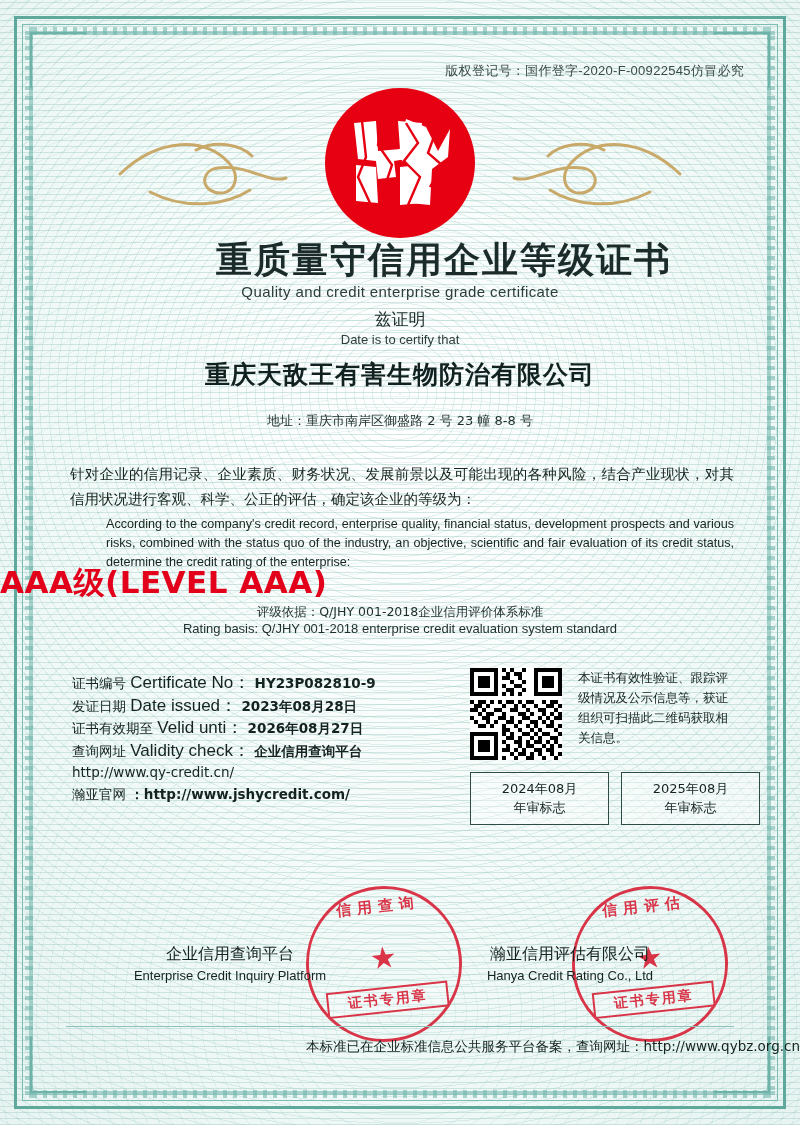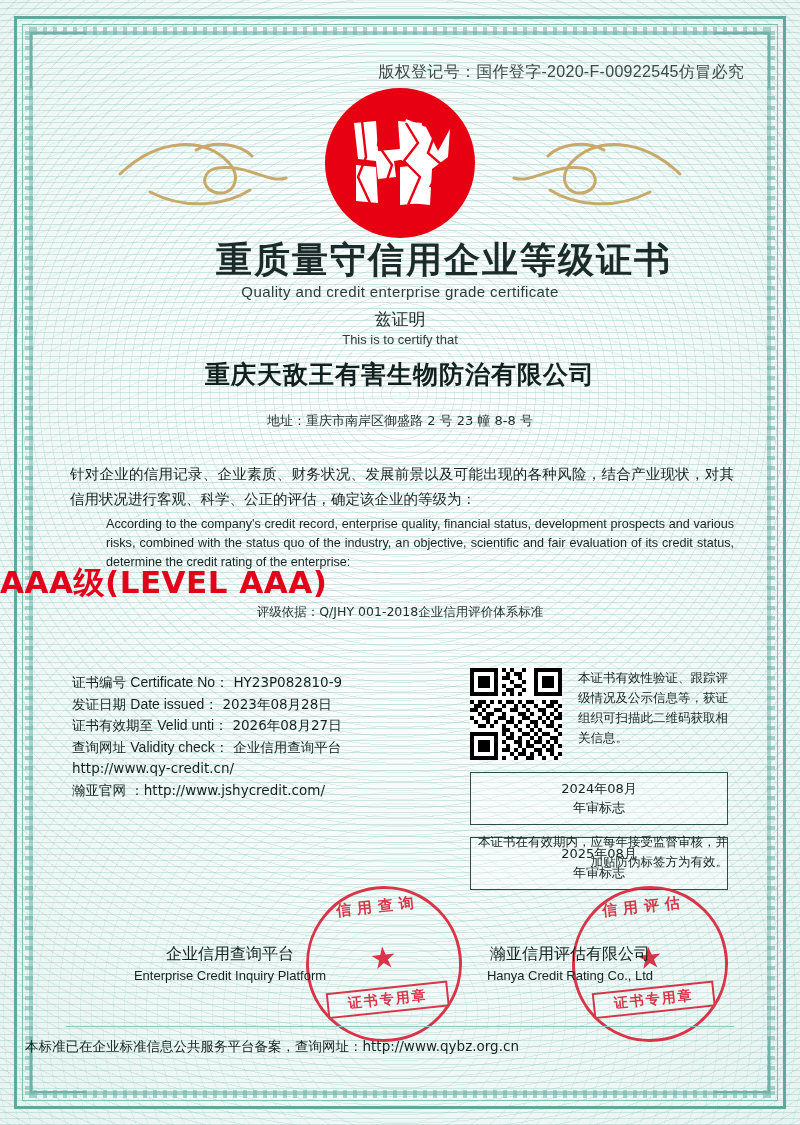--- a/index.html
+++ b/index.html
@@ -94,21 +94,21 @@
   }
   .corner.tl { left: 30px; top: 32px; border-right: none; border-bottom: none; }
   .corner.tr { right: 30px; top: 32px; border-left: none; border-bottom: none; }
   .corner.bl { left: 30px; bottom: 32px; border-right: none; border-top: none; }
   .corner.br { right: 30px; bottom: 32px; border-left: none; border-top: none; }
 
   .copyright {
     position: absolute;
     top: 62px;
     right: 56px;
-    font-size: 16px;
+    font-size: 13px;
     color: #3a4a48;
     letter-spacing: 0.3px;
   }
 
   .flourish {
     position: absolute;
     top: 118px;
     width: 100%;
     height: 110px;
     pointer-events: none;
@@ -259,22 +259,22 @@
     position: absolute;
     left: 72px;
     top: 672px;
     width: 380px;
     font-size: 13.5px;
     line-height: 21.5px;
     color: #14231f;
     font-family: "DejaVu Sans", "Liberation Sans", sans-serif;
   }
   .details .row { white-space: nowrap; }
-  .details .lbl-en { font-family: "Liberation Sans", sans-serif; font-size: 14px; }
-  .details .val { font-weight: normal; }
+  .details .lbl-en { font-family: "Liberation Sans", sans-serif; font-size: 17px; }
+  .details .val { font-weight: bold; }
 
   .qr {
     position: absolute;
     left: 470px;
     top: 668px;
     width: 92px;
     height: 92px;
     background: #fff;
   }
   .qr svg { display: block; }
@@ -288,24 +288,23 @@
     line-height: 20px;
     color: #14231f;
     text-align: justify;
     font-family: "DejaVu Sans", "Liberation Sans", sans-serif;
   }
 
   .year-boxes {
     position: absolute;
     left: 470px;
     top: 772px;
-    width: 258px;
+    width: 290px;
     display: flex;
     gap: 12px;
-    flex-direction: column;
   }
   .year-box {
     flex: 1;
     border: 1px solid #2f4b47;
     padding: 6px 0 7px;
     text-align: center;
     font-size: 13px;
     line-height: 19px;
     color: #14231f;
     background: rgba(255,255,255,0.35);
@@ -387,24 +386,24 @@
     font-family: "DejaVu Sans", "Liberation Sans", sans-serif;
   }
   .issuer .en {
     font-size: 13px;
     color: #14231f;
     margin-top: 3px;
   }
 
   .footer {
     position: absolute;
-    left: 16px;
+    left: 0;
     right: 0;
     top: 1038px;
-    text-align: left;
+    text-align: right;
     font-size: 13.5px;
     color: #14231f;
     font-family: "DejaVu Sans", "Liberation Sans", sans-serif;
     padding-left: 9px;
   }
   .footer-rule {
     position: absolute;
     left: 66px;
     right: 66px;
     top: 1026px;
@@ -456,32 +455,33 @@
           <path d="M88 14 L80 36 L94 48 L82 70"></path>
         </g>
       </svg>
     </div>
   </div>
 
   <div class="title-zh">重质量守信用企业等级证书</div>
   <div class="title-en">Quality and credit enterprise grade certificate</div>
 
   <div class="certify-zh">兹证明</div>
-  <div class="certify-en">This is to certify that</div>
+  <div class="certify-en">Date is to certify that</div>
 
   <div class="company">重庆天敌王有害生物防治有限公司</div>
   <div class="address">地址：重庆市南岸区御盛路 2 号 23 幢 8-8 号</div>
 
   <div class="body-block">
     <div class="body-zh">针对企业的信用记录、企业素质、财务状况、发展前景以及可能出现的各种风险，结合产业现状，对其信用状况进行客观、科学、公正的评估，确定该企业的等级为：</div>
     <div class="body-en">According to the company's credit record, enterprise quality, financial status, development prospects and various risks, combined with the status quo of the industry, an objective, scientific and fair evaluation of its credit status, determine the credit rating of the enterprise:</div>
   </div>
 
   <div class="level">AAA级(LEVEL AAA)</div>
   <div class="basis-zh">评级依据：Q/JHY 001-2018企业信用评价体系标准</div>
+  <div class="basis-en">Rating basis: Q/JHY 001-2018 enterprise credit evaluation system standard</div>
 
   <div class="details">
     <div class="row">
       <span>证书编号</span>
       <span class="lbl-en">Certificate No：</span>
       <span class="val">HY23P082810-9</span>
     </div>
     <div class="row">
       <span>发证日期</span>
       <span class="lbl-en">Date issued：</span>
@@ -649,21 +649,20 @@
     <div class="year-box">
       <div>2024年08月</div>
       <div>年审标志</div>
     </div>
     <div class="year-box">
       <div>2025年08月</div>
       <div>年审标志</div>
     </div>
   </div>
 
-  <div class="valid-note">本证书在有效期内，应每年接受监督审核，并加贴防伪标签方为有效。</div>
 
   <div class="seal left">
     <div class="arc">信用查询</div>
     <div class="star">★</div>
     <div class="bar">证书专用章</div>
   </div>
   <div class="seal right">
     <div class="arc">信用评估</div>
     <div class="star">★</div>
     <div class="bar">证书专用章</div>

